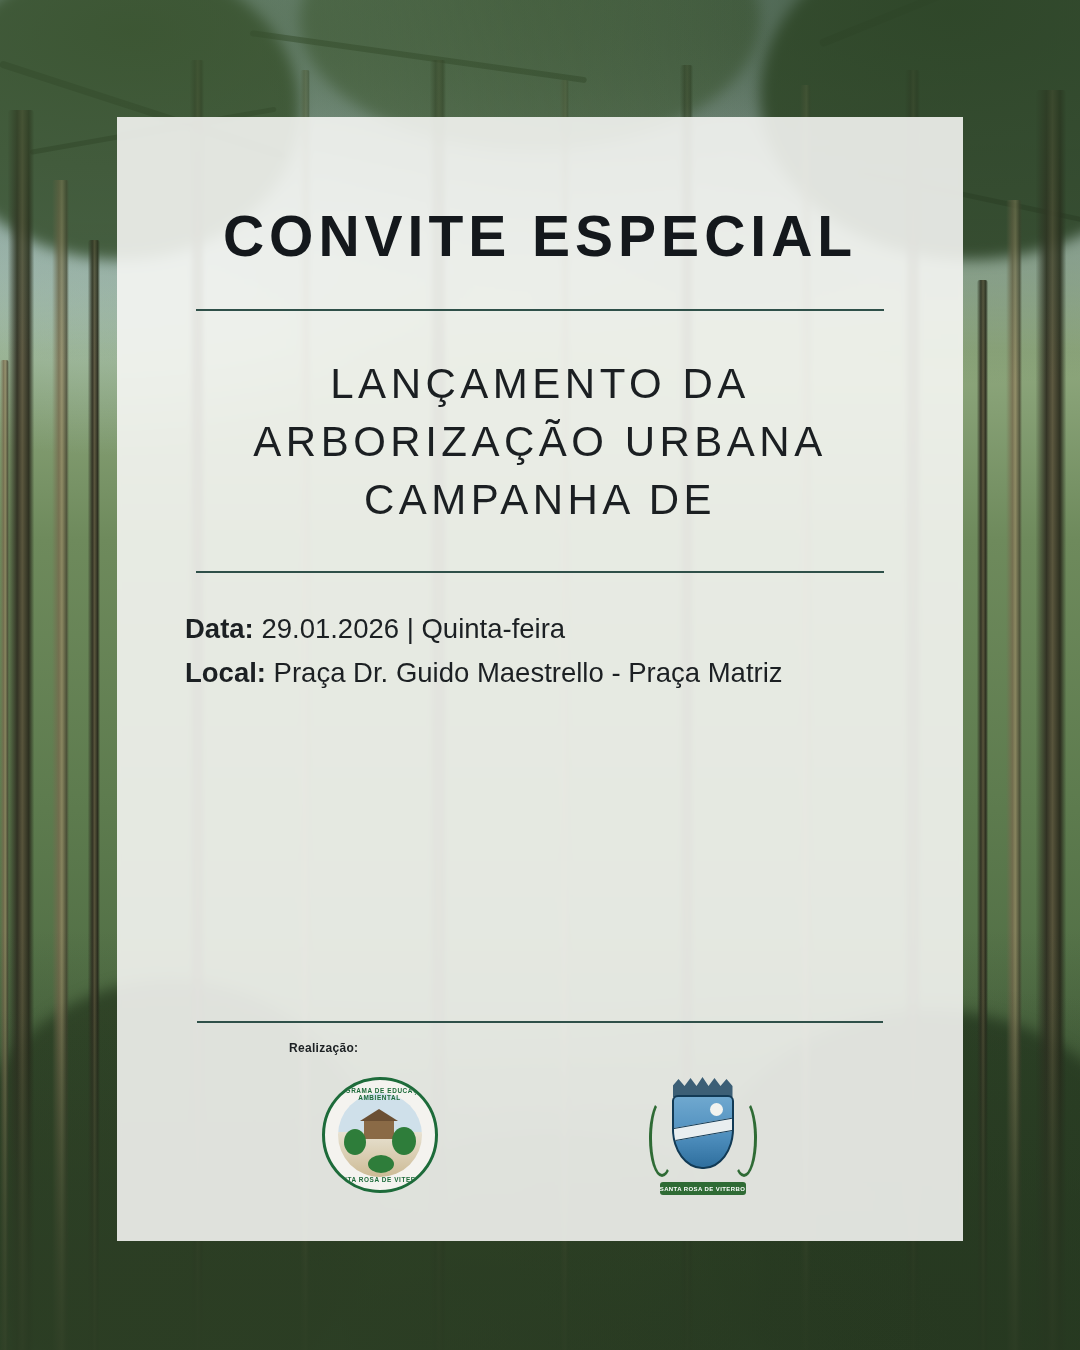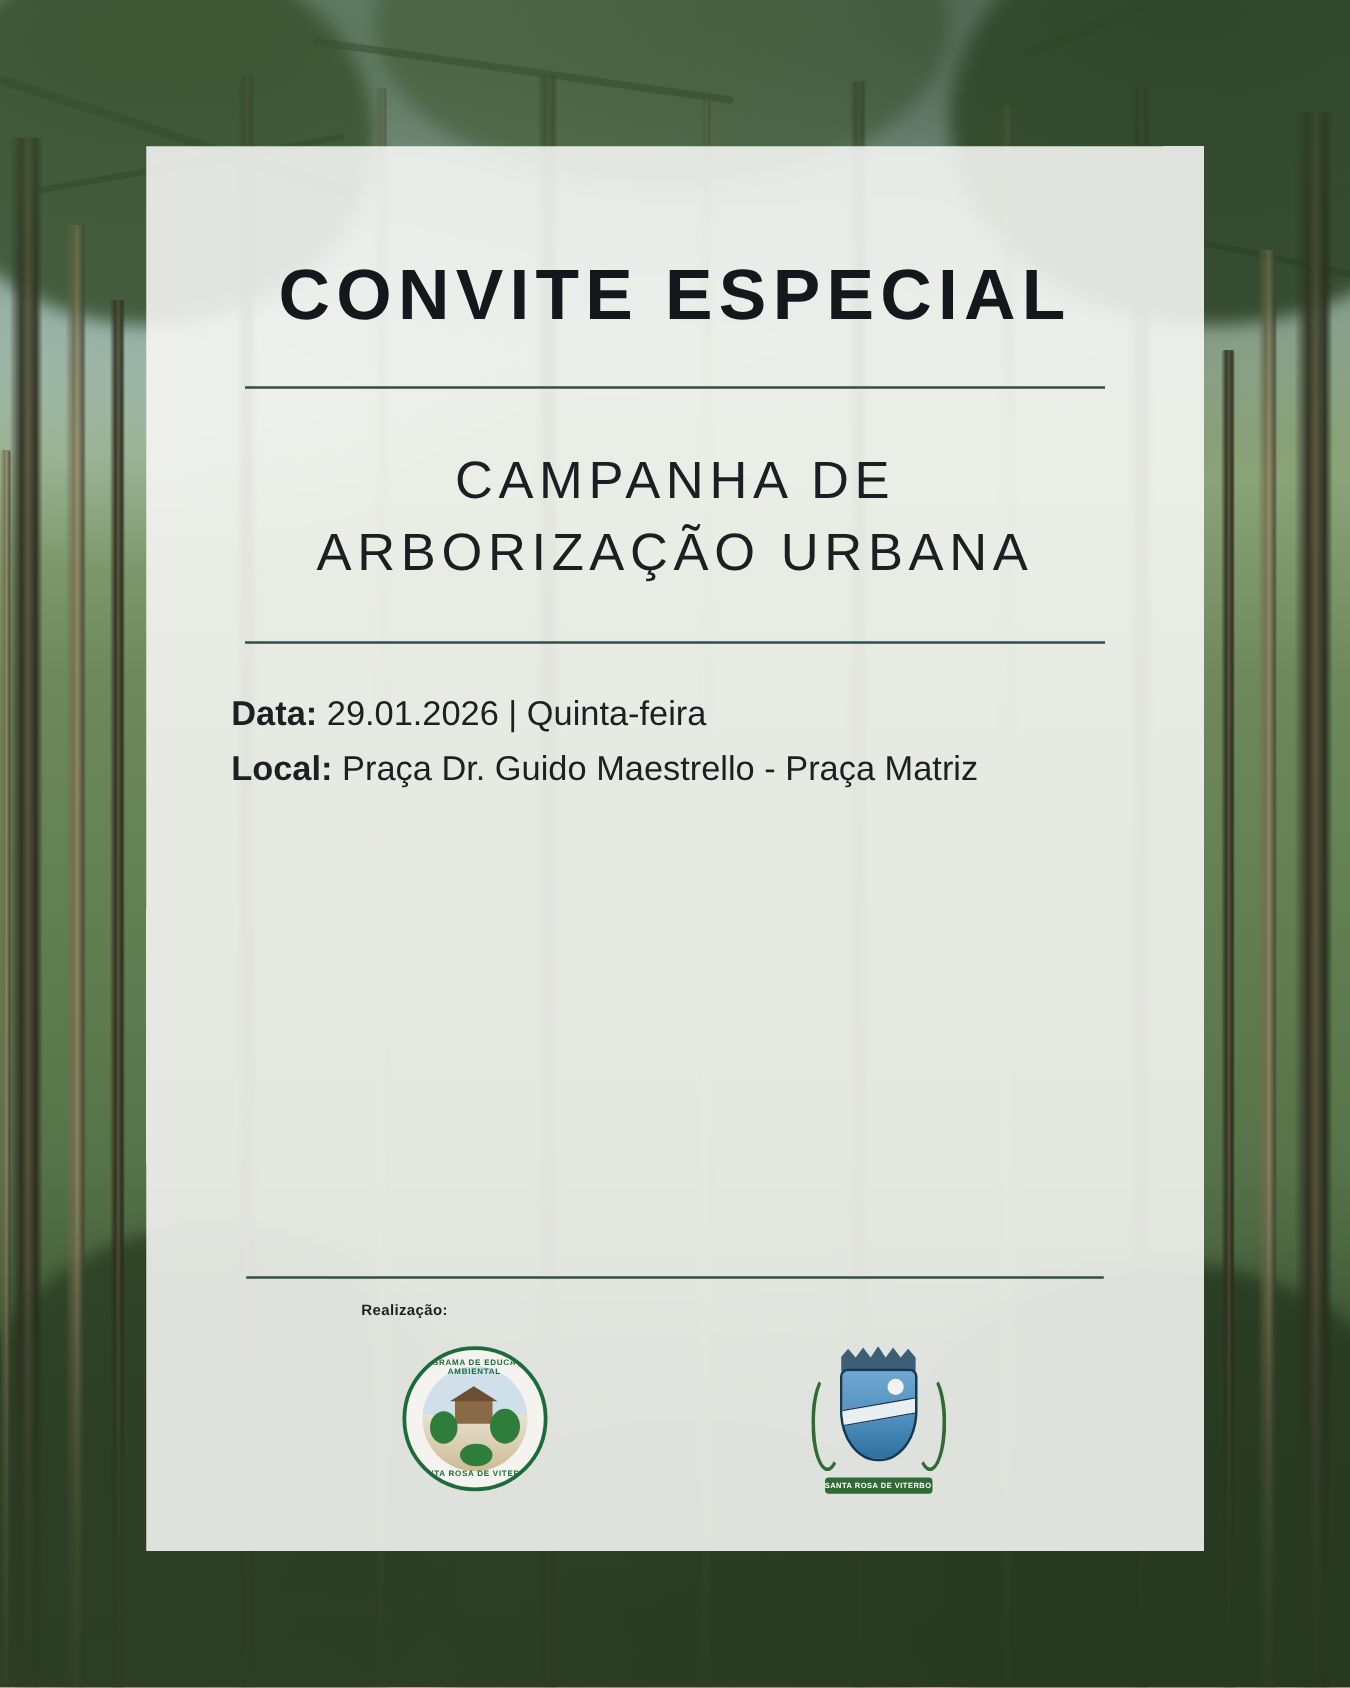--- a/index.html
+++ b/index.html
@@ -9,21 +9,21 @@
     height: 1350px;
     overflow: hidden;
     font-family: "Liberation Sans", sans-serif;
   }
 
   #poster {
     position: relative;
     width: 1080px;
     height: 1350px;
     overflow: hidden;
-    background: #fca5a5;
+    background: #22c55e;
   }
 
   
   .bg {
     position: absolute;
     inset: 0;
     background:
       linear-gradient(180deg,
         #bcd6e6 0%,
         #c9dcea 9%,
@@ -331,22 +331,23 @@
   </div>
 
   <div class="card">
     <div class="card-inner">
 
       <h1 class="title">CONVITE ESPECIAL</h1>
 
       <div class="rule rule-top"></div>
 
       <div class="subtitle">
+        <div>LANÇAMENTO DA</div>
+        <div>ARBORIZAÇÃO URBANA</div>
         <div>CAMPANHA DE</div>
-        <div>ARBORIZAÇÃO URBANA</div>
       </div>
 
       <div class="rule rule-mid"></div>
 
 
       <div class="details">
         <div>
           <b>Data:</b><span> 29.01.2026 | Quinta-feira</span>
         </div>
         <div>

